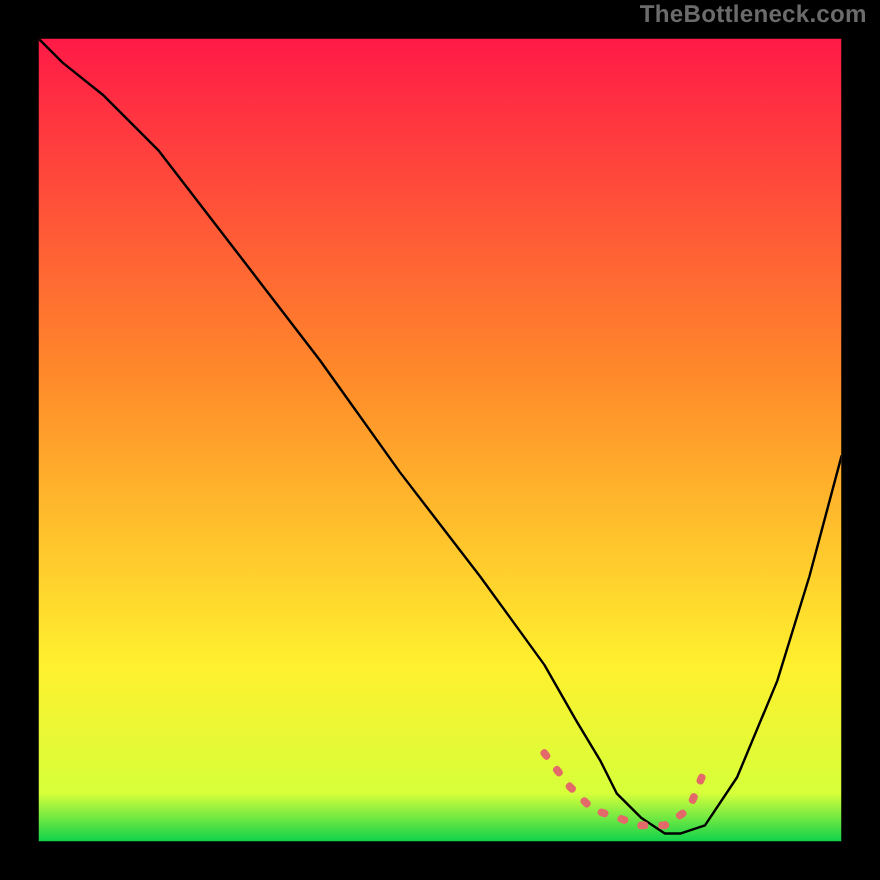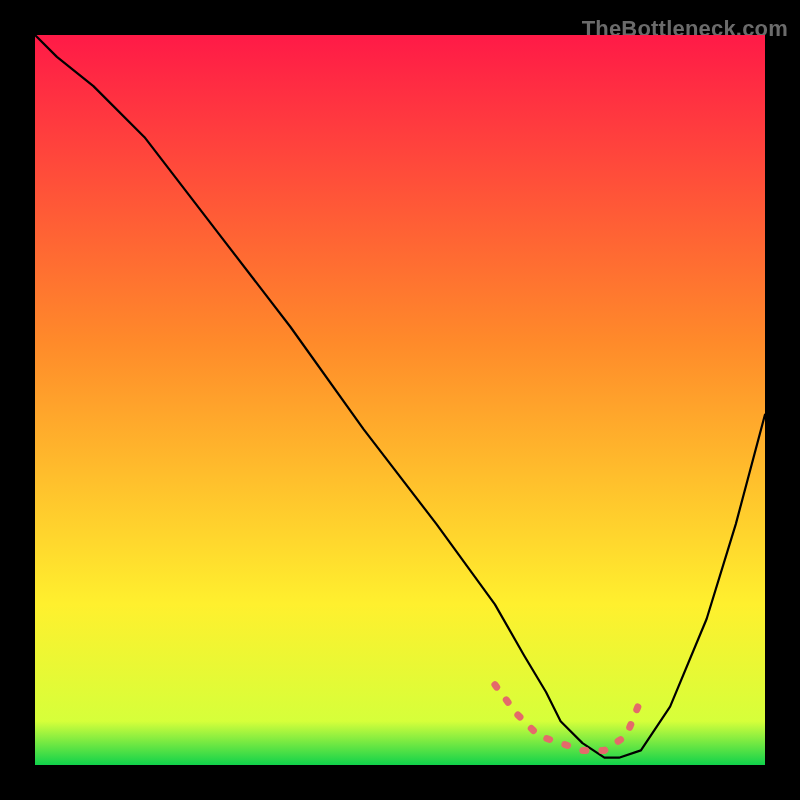--- a/index.html
+++ b/index.html
@@ -11,21 +11,21 @@
     overflow: hidden;
     font-family: Arial, Helvetica, sans-serif;
   }
   .frame {
     position: relative;
     width: 800px;
     height: 800px;
   }
   .watermark {
     position: absolute;
-    top: 16px;
+    top: 0;
     right: 12px;
     font-size: 22px;
     font-weight: 600;
     color: #6b6b6b;
     letter-spacing: 0.2px;
     user-select: none;
   }
   .plot {
     position: absolute;
     left: 35px;

